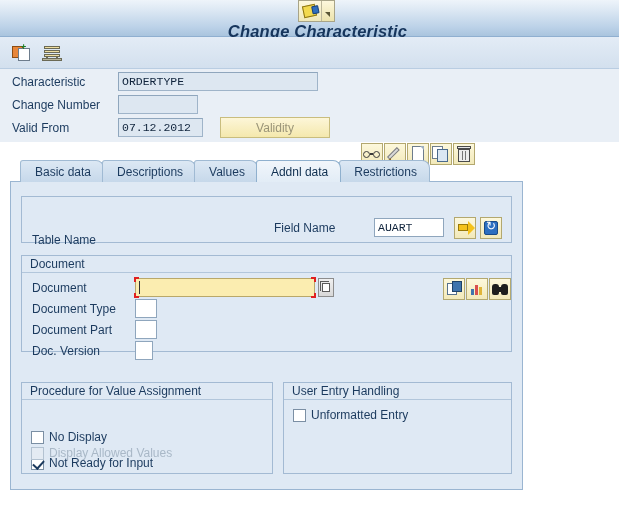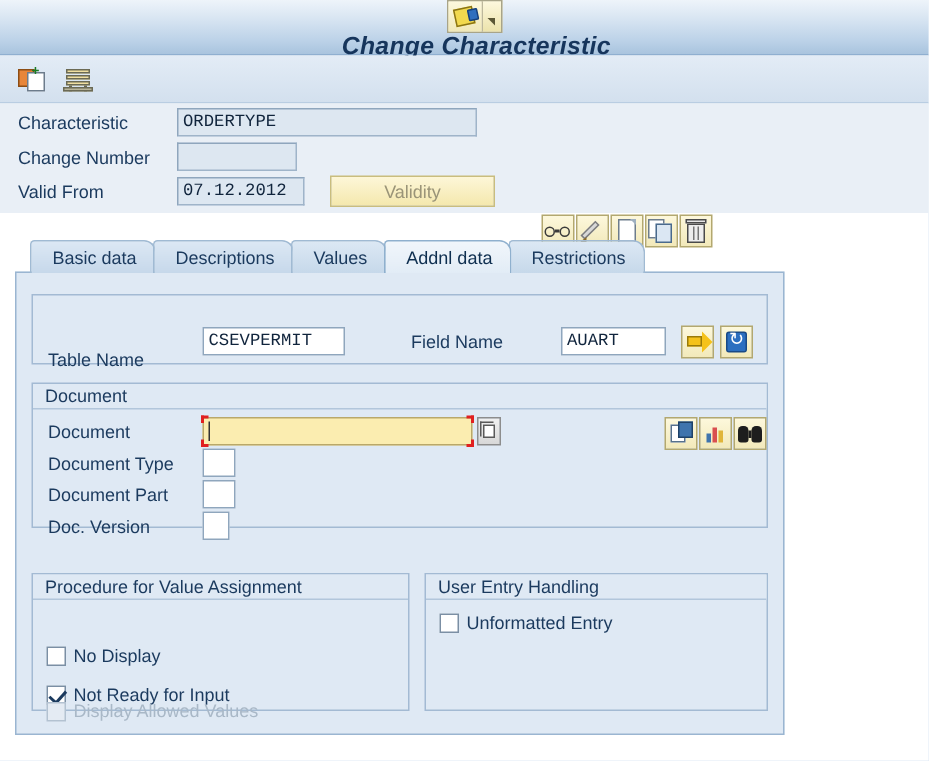--- a/index.html
+++ b/index.html
@@ -304,21 +304,20 @@
   </div>
   <div class="tab">
     <span>Restrictions</span>
   </div>
 </div>
 
 <div class="tabpanel">
 
   <div class="group" style="left:10px; top:14px; width:491px; height:47px;">
     <div class="lbl" style="left:10px; top:36px;text-align:right;">Table Name</div>
-    <div class="inp-white" style="left:113px; top:21px; width:95px;">CSEVPERMIT</div>
     <div class="lbl" style="left:252px; top:24px;">Field Name</div>
     <div class="inp-white" style="left:352px; top:21px; width:70px;">AUART</div>
     <div class="sq-btn" style="left:432px; top:20px;">
       <span class="ic-arrow"></span>
     </div>
     <div class="sq-btn" style="left:458px; top:20px;">
       <span class="ic-refresh"></span>
     </div>
   </div>
 
@@ -366,21 +365,21 @@
   <div class="group" style="left:10px; top:200px; width:252px; height:92px;">
     <div class="group-title">Procedure for Value Assignment</div>
     <div class="cb-row" style="left:9px; top:25px;margin-top:48px;">
       <span class="cb checked"></span>
       <span class="cb-label">Not Ready for Input</span>
     </div>
     <div class="cb-row" style="left:9px; top:47px;">
       <span class="cb"></span>
       <span class="cb-label">No Display</span>
     </div>
-    <div class="cb-row" style="left:9px; top:84px;">
+    <div class="cb-row" style="left:9px; top:63px;">
       <span class="cb disabled"></span>
       <span class="cb-label disabled">Display Allowed Values</span>
     </div>
   </div>
 
   <div class="group" style="left:272px; top:200px; width:229px; height:92px;">
     <div class="group-title">User Entry Handling</div>
     <div class="cb-row" style="left:9px; top:25px;">
       <span class="cb"></span>
       <span class="cb-label">Unformatted Entry</span>

